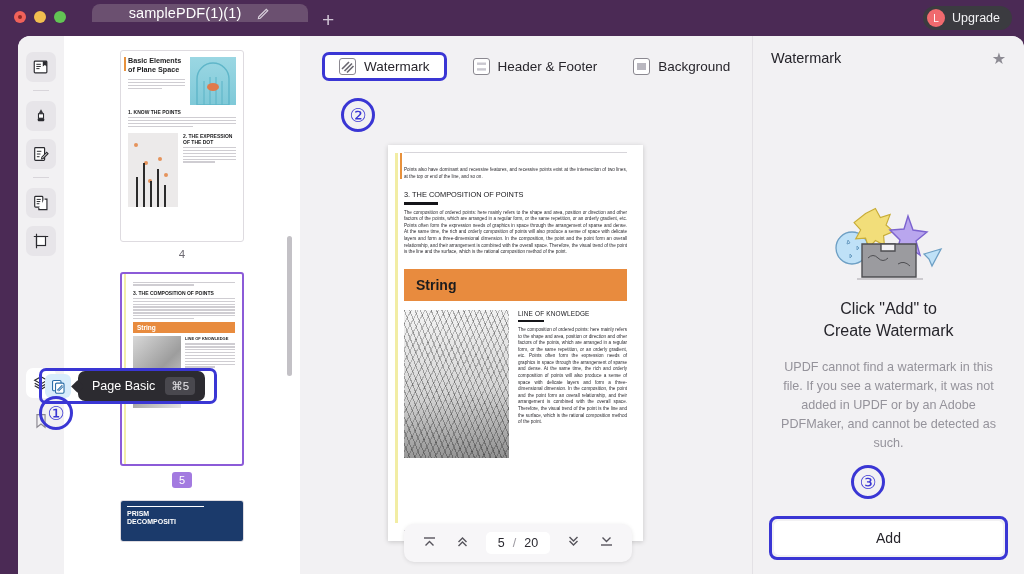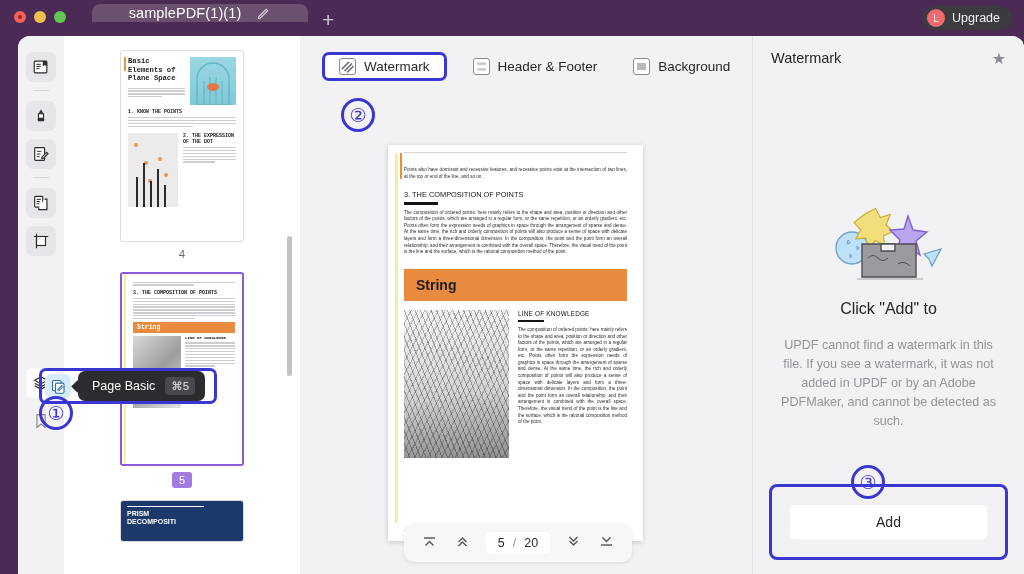--- a/index.html
+++ b/index.html
@@ -88,21 +88,21 @@
   .thumb-num.sel {
     background: #a37ae0; color: #fff; width: 20px; height: 16px;
     border-radius: 3px; line-height: 16px; font-size: 11px;
   }
   .tscroll {
     position: absolute; right: 8px; top: 200px; width: 5px; height: 140px;
     background: #c3c1c6; border-radius: 3px;
   }
 
   
-  .mini { position: relative; padding: 6px 7px; font-family: Liberation Mono, monospace; }
+  .mini { position: relative; padding: 6px 7px; font-family: Liberation Sans, sans-serif; }
   .mini-h { font-size: 7.2px; font-weight: bold; color: #1d1d1f; line-height: 8.5px; }
   .mini-line { height: 1.3px; background: #cfcdd2; margin: 1.6px 0; }
   .mini-line.s { width: 60%; }
   .mini-acc { position: absolute; left: 3px; top: 6px; width: 1.5px; height: 14px; background: #e8913c; }
   .mini-ystrip { position: absolute; left: 2px; top: 0; width: 2px; height: 100%; background: #f3efa8; }
   .mini-sec { font-size: 5px; font-weight: bold; color: #1d1d1f; margin: 4px 0 2px; }
   .mini-orange { background: #e88b3e; color: #fff; font-size: 6.5px; font-weight: bold; padding: 2px 4px; margin: 3px 0; }
   .mini-img-blue {
     background: linear-gradient(180deg,#9bd7e3 0%,#7fc9d8 100%);
     position: relative; overflow: hidden;
@@ -192,21 +192,21 @@
   .cta {
     text-align: center; font-size: 16px; color: #26252b; line-height: 22px;
     margin-top: 12px;
   }
   .desc {
     text-align: center; font-size: 12.6px; color: #95939b; line-height: 19px;
     margin: 16px 24px 0;
   }
   .addwrap {
     position: absolute; left: 16px; right: 16px; bottom: 14px;
-    border: 3px solid #3a36d4; border-radius: 8px; padding: 18px;
+    border: 3px solid #3a36d4; border-radius: 8px; padding: 2px;
   }
   .addbtn {
     background: #ffffff; border-radius: 5px; height: 34px;
     display: flex; align-items: center; justify-content: center;
     font-size: 14px; color: #26252b;
   }
 
   
   .step {
     position: absolute; width: 34px; height: 34px; border-radius: 50%;
@@ -537,20 +537,21 @@
         <path d="M38 58 h54 v33 h-54z" fill="#9b9b9f" stroke="#4e4e52" stroke-width="1.4"></path>
         <path d="M57 58 h14 v7 h-14z" fill="#f2f1f3" stroke="#4e4e52" stroke-width="1.4"></path>
         <path d="M44 72 q5 -5 10 0 t10 0" fill="none" stroke="#4e4e52" stroke-width="1"></path>
         <path d="M74 78 q6 -4 12 2" fill="none" stroke="#4e4e52" stroke-width="1"></path>
         <path d="M33 93 h66" stroke="#cccace" stroke-width="2"></path>
         <path d="M100 68 l17 -5 -9 17 -3 -7z" fill="#bfe1f7" stroke="#6d9fc4" stroke-width="1.3"></path>
       </svg>
 
       <div class="cta">
         <div>Click "Add" to</div>
+        <div>Create Watermark</div>
       </div>
 
       <div class="desc">UPDF cannot find a watermark in this file. If you see a watermark, it was not added in UPDF or by an Adobe PDFMaker, and cannot be detected as such.</div>
 
       <div class="addwrap">
         <div class="addbtn">Add</div>
       </div>
     </div>
 
     <div class="hl-rail"></div>

